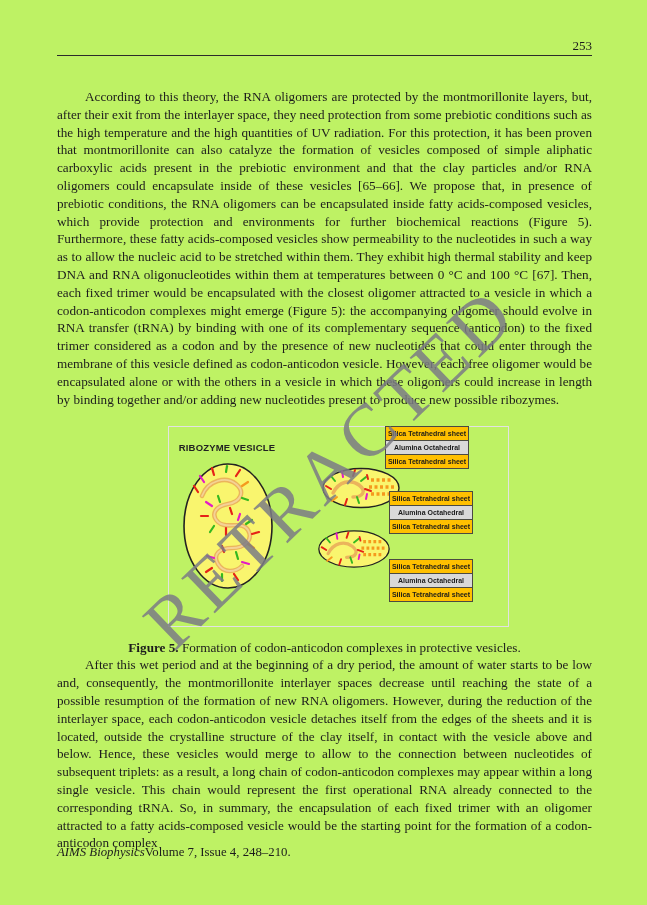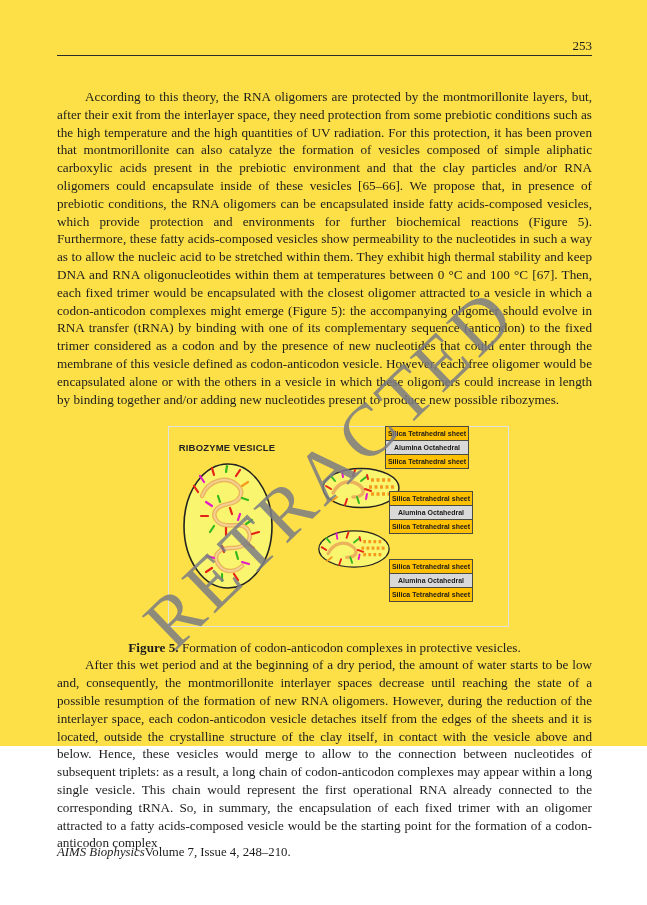--- a/index.html
+++ b/index.html
@@ -4,21 +4,21 @@
 <style>
   * { box-sizing: border-box; margin: 0; padding: 0; }
   html, body { width: 647px; height: 905px; }
   body {
     background: #ffffff;
     font-family: "Liberation Serif", serif;
     color: #1c1c1c;
     position: relative;
     overflow: hidden;
   }
-  .page { position: relative; width: 647px; height: 746px; background: #fde047; }
+  .page { position: relative; width: 647px; height: 905px; background: #bef264; }
 
   .header {
     margin: 0 55px 0 57px;
     padding-top: 38px;
     padding-bottom: 2px;
     text-align: right;
     font-size: 13px;
     line-height: 15px;
     border-bottom: 1.2px solid #2b2b2b;
   }

